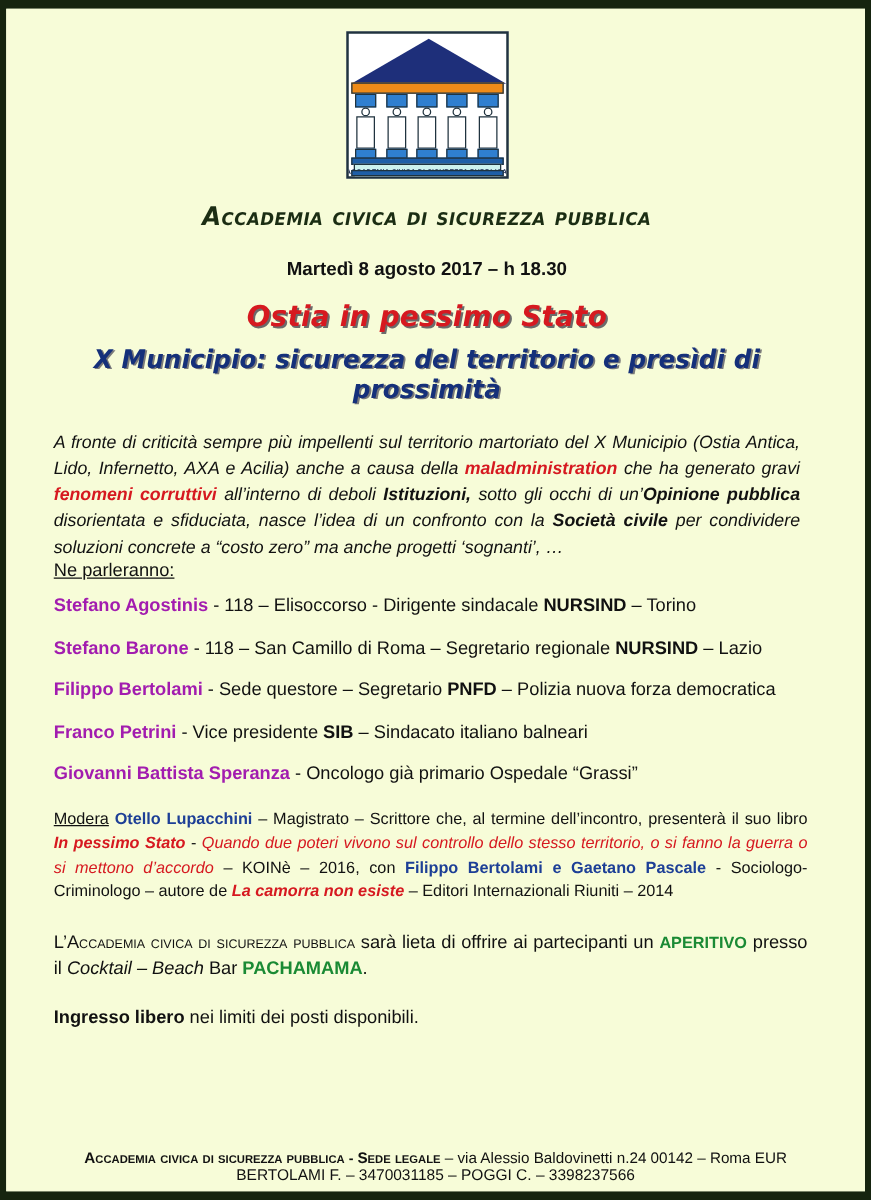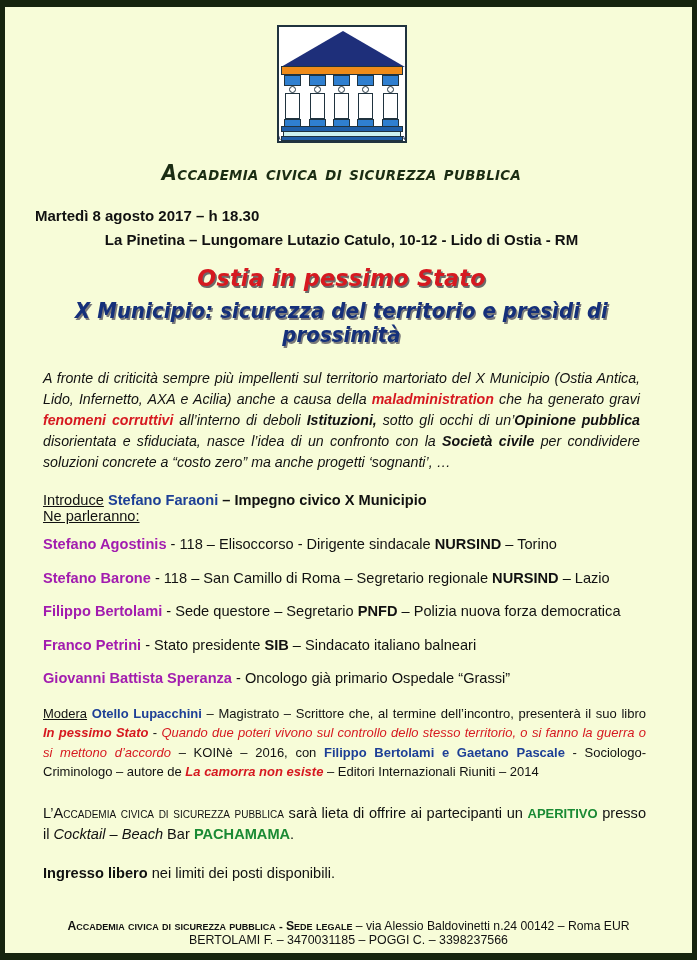--- a/index.html
+++ b/index.html
@@ -168,21 +168,21 @@
     font-style: italic;
     font-size: 20.5px;
     color: #1b2d13;
     font-variant: small-caps;
     letter-spacing: 0.4px;
     margin-top: 12px;
     transform: scaleX(0.95);
   }
 
   .when {
-    text-align: left;
+    text-align: center;
     font-weight: bold;
     font-size: 15px;
     color: #111;
     margin-top: 22px;
   }
   .where {
     text-align: center;
     font-weight: bold;
     font-size: 15px;
     color: #111;
@@ -356,36 +356,34 @@
           <span>ACCADEMIA CIVICA DI SICUREZZA PUBBLICA</span>
         </div>
         <div class="logo-base"></div>
       </div>
     </div>
   </div>
 
   <div class="org-title">Accademia civica di sicurezza pubblica</div>
 
   <div class="when">Martedì 8 agosto 2017 – h 18.30</div>
-  <div class="where">La Pinetina – Lungomare Lutazio Catulo, 10-12  - Lido di Ostia - RM</div>
 
   <div class="title-red">Ostia in pessimo Stato</div>
   <div class="title-blue">X Municipio: sicurezza del territorio e presìdi di prossimità</div>
 
   <div class="lede"><span>A fronte di criticità sempre più impellenti sul territorio martoriato del X Municipio (Ostia Antica, Lido, Infernetto, AXA e Acilia) anche a causa della </span><span class="red">maladministration</span><span> che ha generato gravi </span><span class="red">fenomeni corruttivi</span><span> all’interno di deboli </span><b>Istituzioni,</b><span> sotto gli occhi di un’</span><b>Opinione pubblica</b><span> disorientata e sfiduciata, nasce l’idea di un confronto con la </span><b>Società civile</b><span> per condividere soluzioni concrete a “costo zero” ma anche progetti  ‘sognanti’, …</span></div>
 
-  <div class="introduce"><span class="u">Introduce</span> <span class="blue">Stefano Faraoni</span><span> – Impegno civico X Municipio</span></div>
 
   <div class="neparleranno">Ne parleranno:</div>
 
   <div class="speakers">
     <div class="speaker"><span class="nm">Stefano Agostinis</span><span> - 118 – Elisoccorso - Dirigente sindacale </span><b>NURSIND</b><span> – Torino</span></div>
     <div class="speaker"><span class="nm">Stefano Barone</span><span> -  118 – San Camillo di Roma – Segretario regionale </span><b>NURSIND</b><span> – Lazio</span></div>
     <div class="speaker"><span class="nm">Filippo Bertolami</span><span> - Sede questore – Segretario </span><b>PNFD</b><span> – Polizia nuova forza democratica</span></div>
-    <div class="speaker"><span class="nm">Franco Petrini</span><span> - Stato presidente </span><b>SIB</b><span> – Sindacato italiano balneari</span></div>
+    <div class="speaker"><span class="nm">Franco Petrini</span><span> - Vice presidente </span><b>SIB</b><span> – Sindacato italiano balneari</span></div>
     <div class="speaker"><span class="nm">Giovanni Battista Speranza</span><span> -  Oncologo già primario Ospedale “Grassi”</span><b></b><span></span></div>
   </div>
 
   <div class="modera"><span class="u">Modera</span> <span class="blue">Otello Lupacchini</span><span> – Magistrato – Scrittore che, al termine dell’incontro, presenterà il suo libro </span><span class="bookred">In pessimo Stato</span><span> - </span><span class="bookred2">Quando due poteri vivono sul controllo dello stesso territorio, o si fanno la guerra o si mettono d’accordo</span><span> – KOINè – 2016, con </span><span class="blue">Filippo Bertolami e Gaetano Pascale</span><span> - Sociologo-Criminologo – autore de </span><span class="bookred">La camorra non esiste</span><span> – Editori Internazionali Riuniti – 2014</span></div>
 
   <div class="aperitivo"><span>L’</span><span class="sc">Accademia civica di sicurezza pubblica</span><span> sarà lieta di offrire ai partecipanti un </span><span class="greensc">APERITIVO</span><span> presso il </span><span class="ital">Cocktail – Beach</span><span>  Bar </span><span class="green">PACHAMAMA</span><span>.</span></div>
 
   <div class="ingresso"><b>Ingresso libero</b><span> nei limiti dei posti disponibili.</span></div>
 
   <div class="footer">

